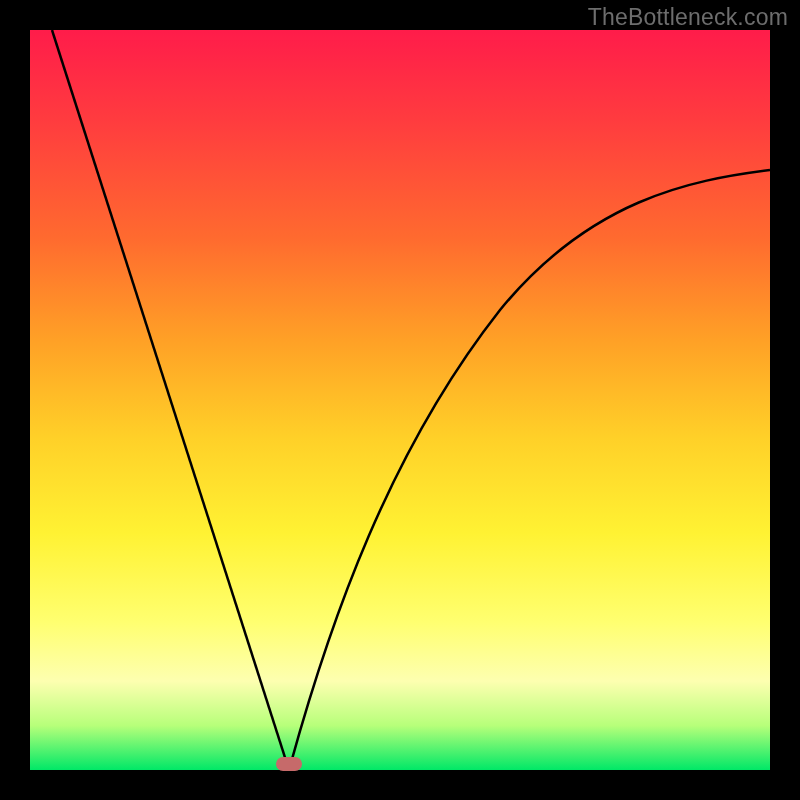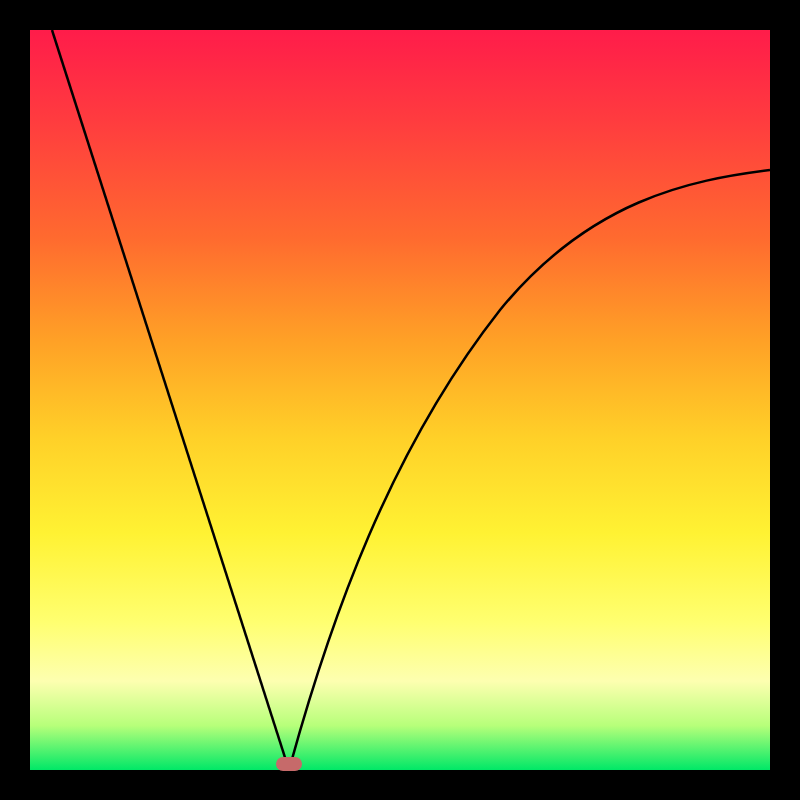--- a/index.html
+++ b/index.html
@@ -65,14 +65,15 @@
                L 259 740" fill="none" stroke="#000" stroke-width="2.5"></path>
       <path d="M 259 740
                C 300 590, 360 420, 470 280
                C 560 170, 660 150, 740 140" fill="none" stroke="#000" stroke-width="2.5"></path>
     </svg>
 
     <div class="marker" style="left:246px; top:727px;"></div>
 
   </div>
 
+  <div class="watermark">TheBottleneck.com</div>
 
 </div>
 
 </body></html>

